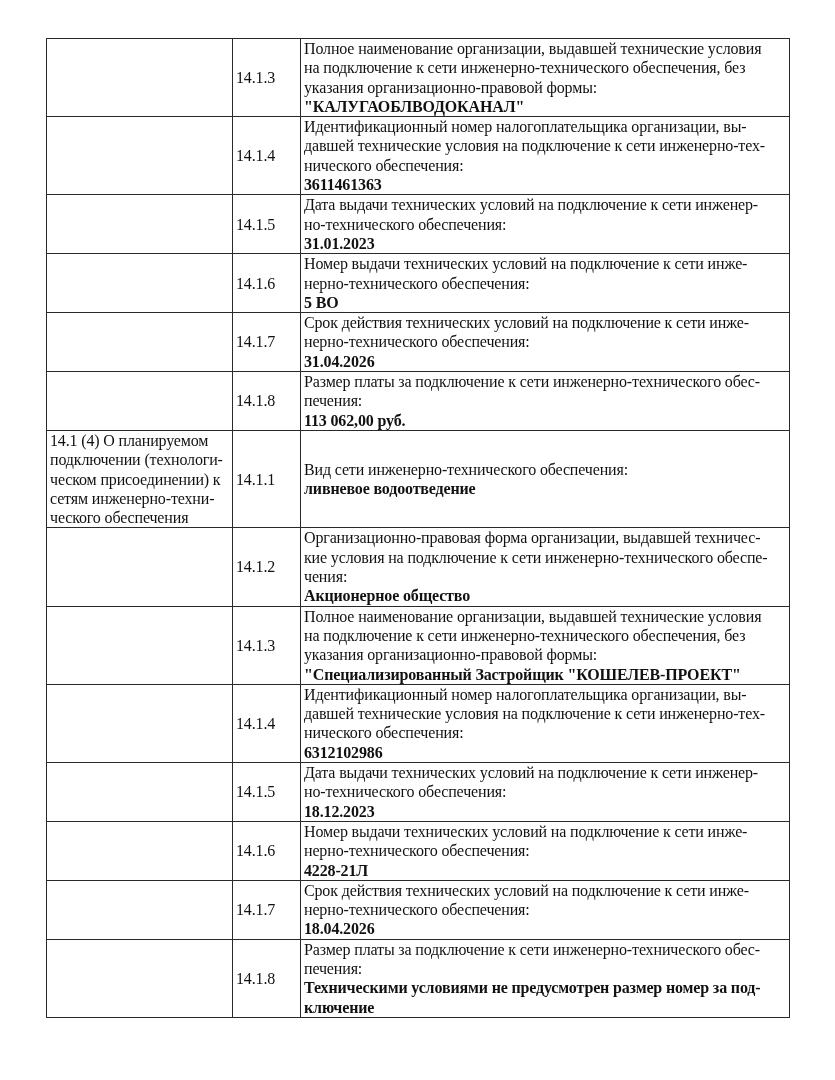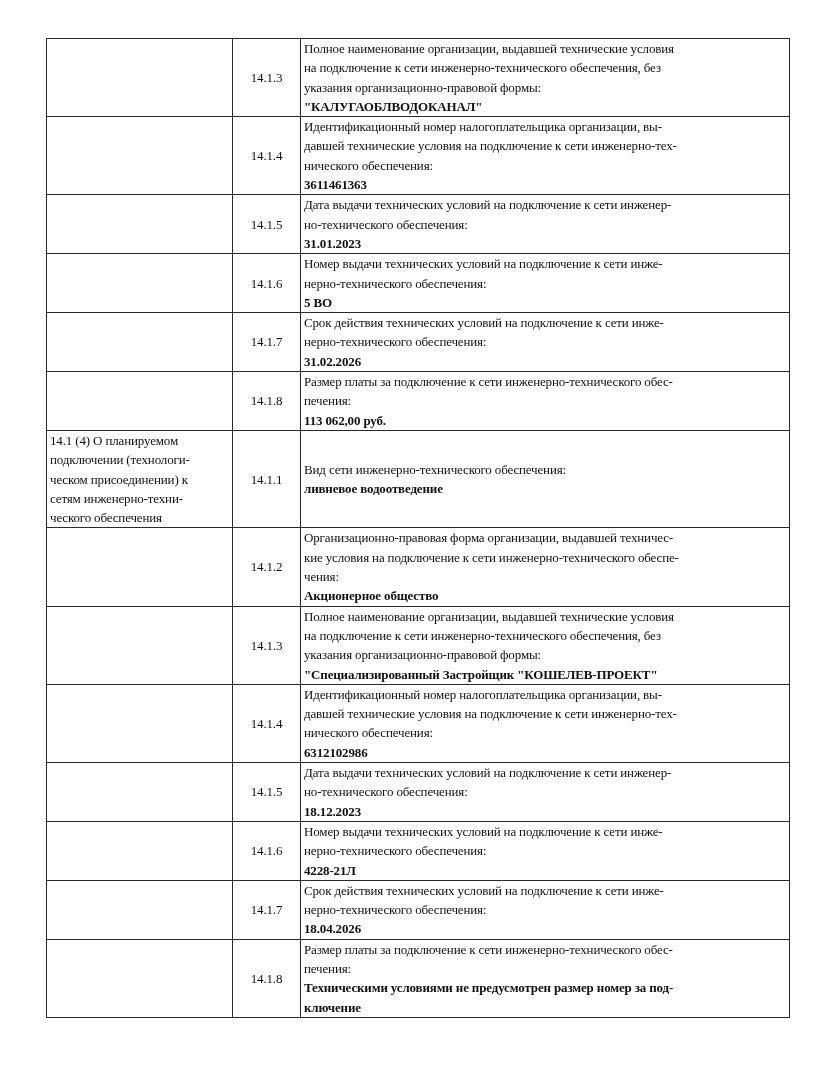--- a/index.html
+++ b/index.html
@@ -20,34 +20,33 @@
       left: 46px;
       top: 38px;
       width: 743px;
       border-collapse: collapse;
       table-layout: fixed;
     }
     #doc-table td {
       border: 1.4px solid #2a2a2a;
       vertical-align: middle;
       padding: 0 3px;
-      font-size: 13px;
+      font-size: 16px;
       line-height: 19.3px;
       letter-spacing: -0.15px;
     }
     col.c1 { width: 186px; }
     col.c2 { width: 68px; }
     col.c3 { width: 489px; }
     td.section-cell {
       padding-left: 2px;
       padding-right: 2px;
     }
     td.num-cell {
       padding-left: 2px;
-      text-align: center;
     }
     .line { display: block; white-space: nowrap; }
     .val { font-weight: bold; }
   </style>
 </head>
 <body>
 
 <table id="doc-table">
   <colgroup>
     <col class="c1">
@@ -92,21 +91,21 @@
           <span class="line">нерно-технического обеспечения:</span>
           <span class="line val">5 ВО</span>
         </td>
       </tr>
       <tr style="height: 58px;">
         <td class="section-cell"></td>
         <td class="num-cell">14.1.7</td>
         <td>
           <span class="line">Срок действия технических условий на подключение к сети инже-</span>
           <span class="line">нерно-технического обеспечения:</span>
-          <span class="line val">31.02.2026</span>
+          <span class="line val">31.04.2026</span>
         </td>
       </tr>
       <tr style="height: 58px;">
         <td class="section-cell"></td>
         <td class="num-cell">14.1.8</td>
         <td>
           <span class="line">Размер платы за подключение к сети инженерно-технического обес-</span>
           <span class="line">печения:</span>
           <span class="line val">113 062,00 руб.</span>
         </td>

